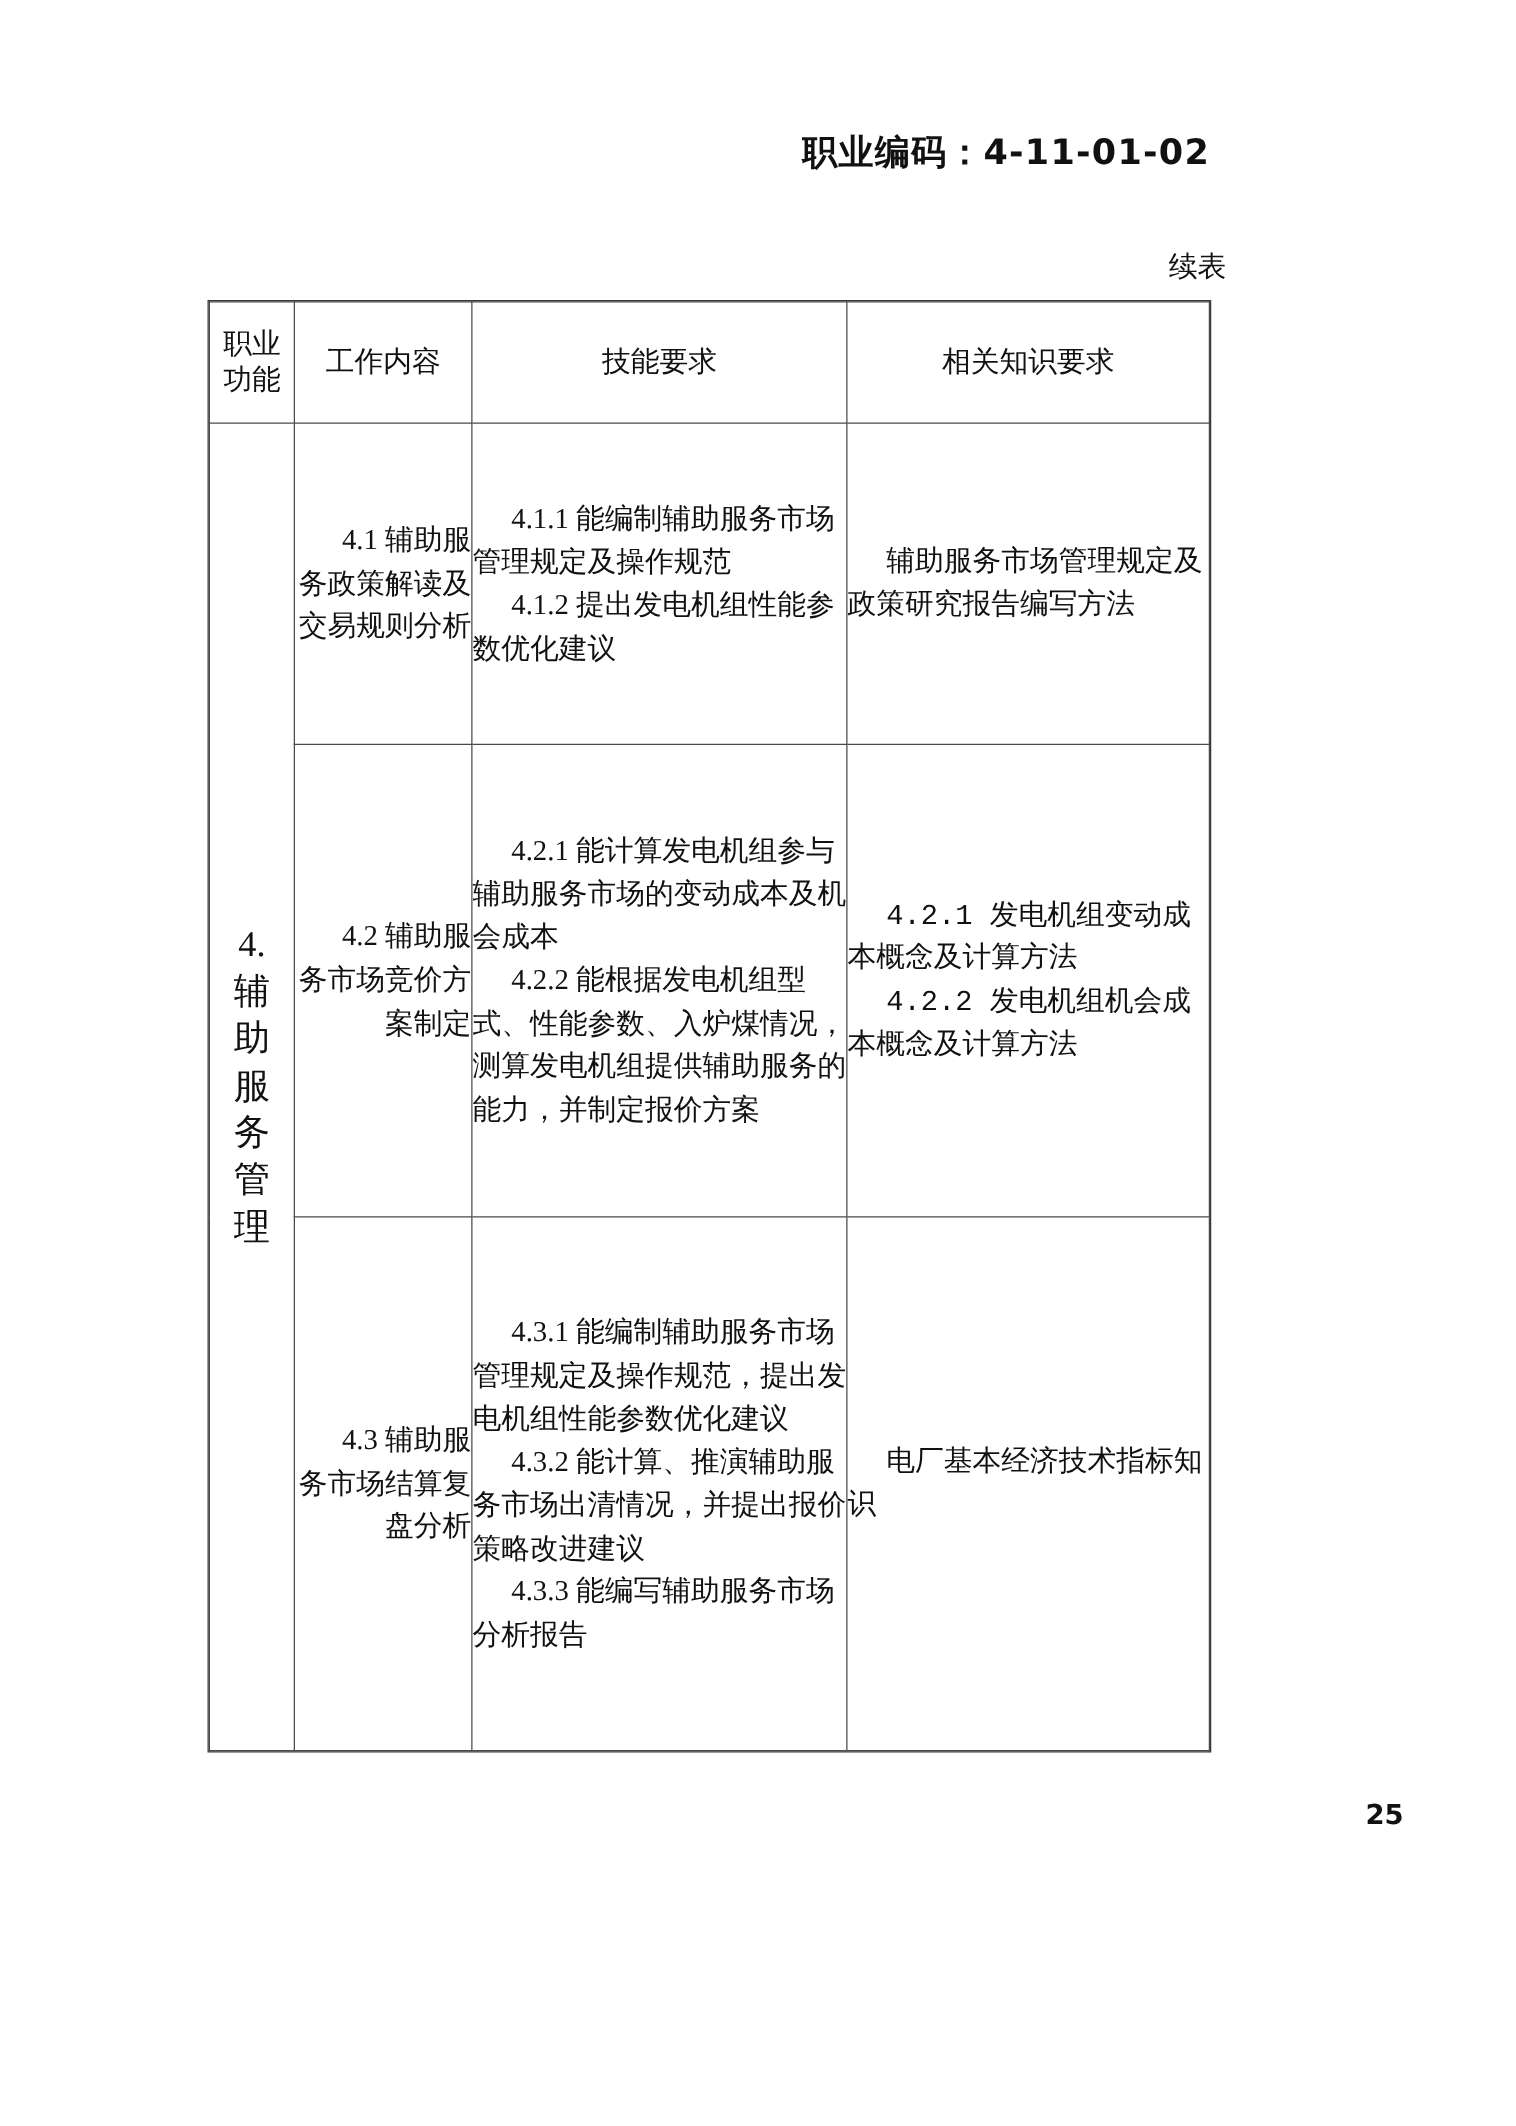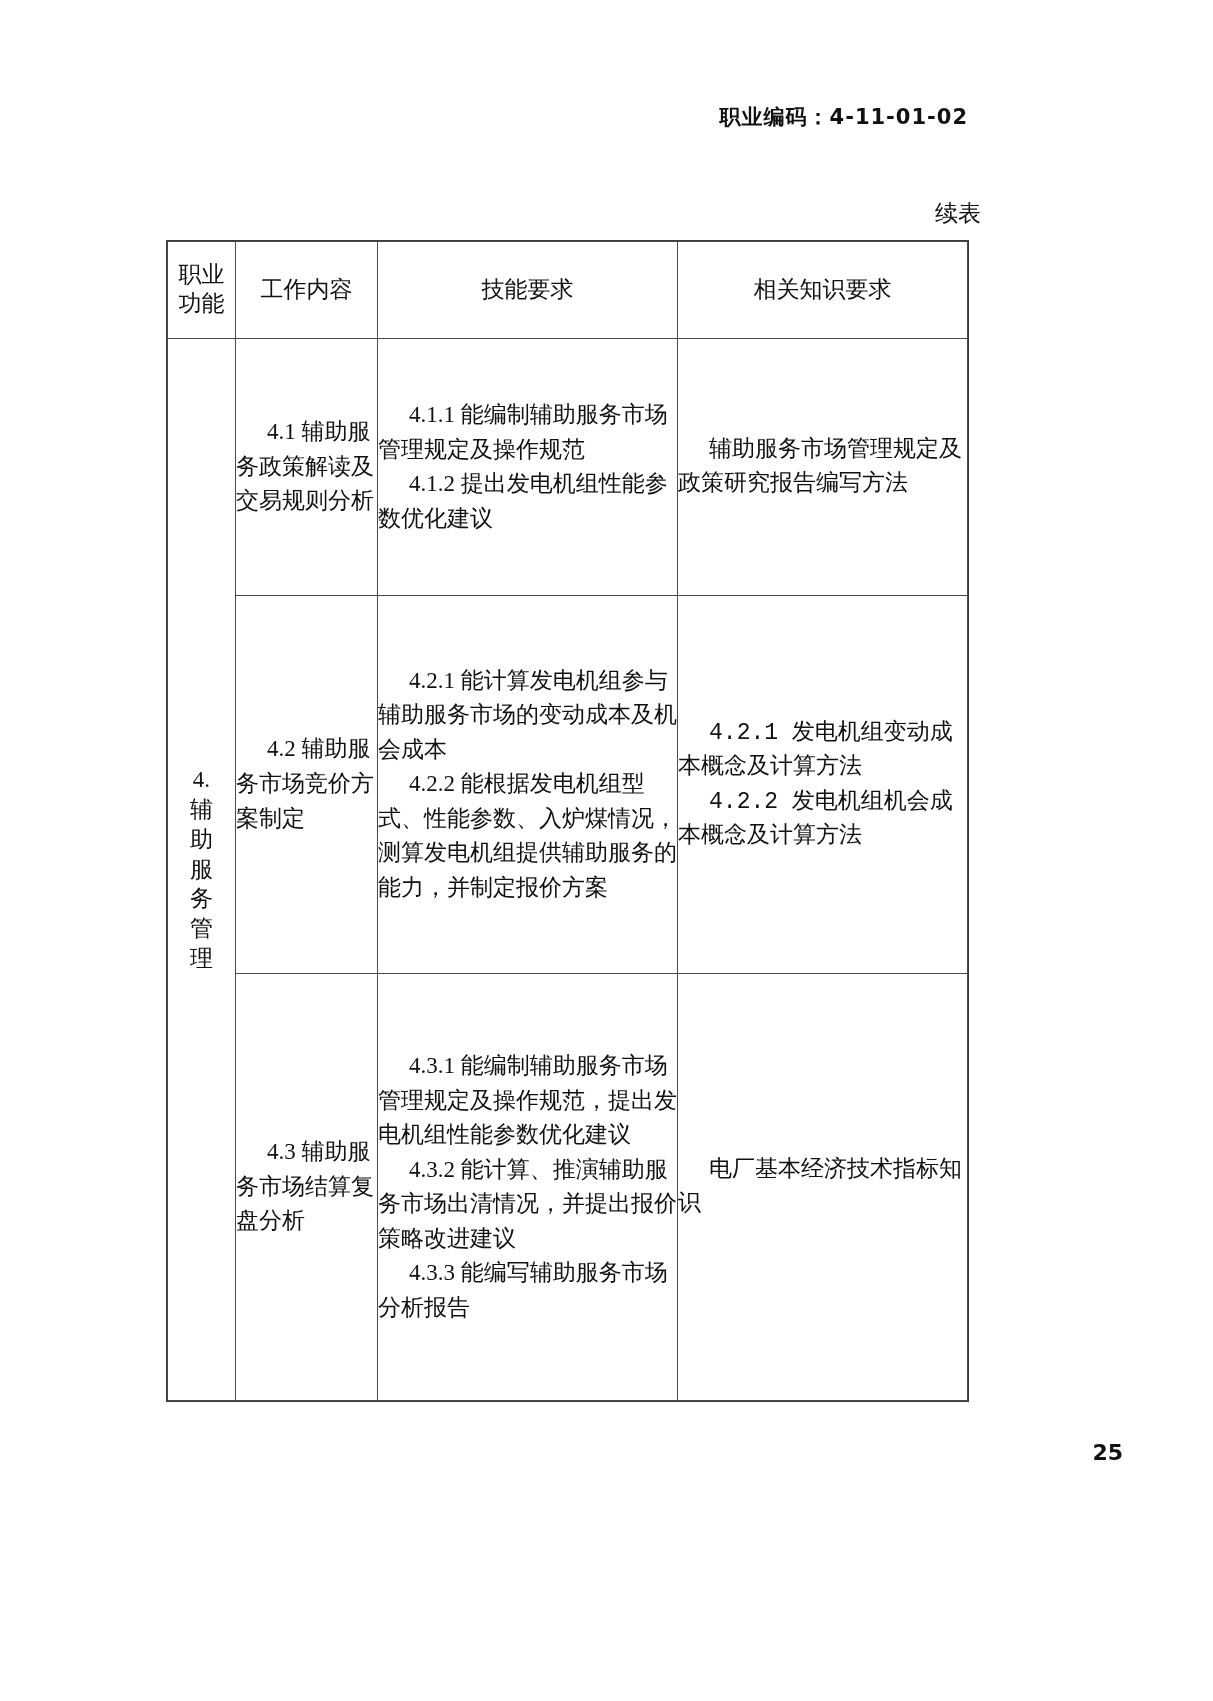--- a/index.html
+++ b/index.html
@@ -21,21 +21,21 @@
     inset: 0;
     padding: 0;
   }
 
   
   .doc-header {
     position: absolute;
     top: 103px;
     right: 245px;
     font-family: "DejaVu Sans", "Liberation Sans", sans-serif;
-    font-size: 21px;
+    font-size: 28px;
     font-weight: 700;
     letter-spacing: 1px;
     white-space: nowrap;
     color: #111;
   }
 
   .continued-label {
     position: absolute;
     top: 198px;
     right: 232px;
@@ -90,31 +90,31 @@
     line-height: 1.25;
   }
 
   
   td.func-cell {
     text-align: center;
     vertical-align: middle;
   }
   .vert-label {
     display: inline-block;
-    font-size: 23px;
+    font-size: 29px;
     line-height: 1.30;
     width: 1.1em;
     word-break: break-all;
     white-space: normal;
     text-align: center;
   }
 
   
   td.work-cell {
-    text-align: left;
+    text-align: right;
     font-size: 23px;
     line-height: 1.52;
     padding: 6px 10px 6px 12px;
   }
   td.work-cell .body {
     text-indent: 1.35em;
   }
 
   
   td.skill-cell {

